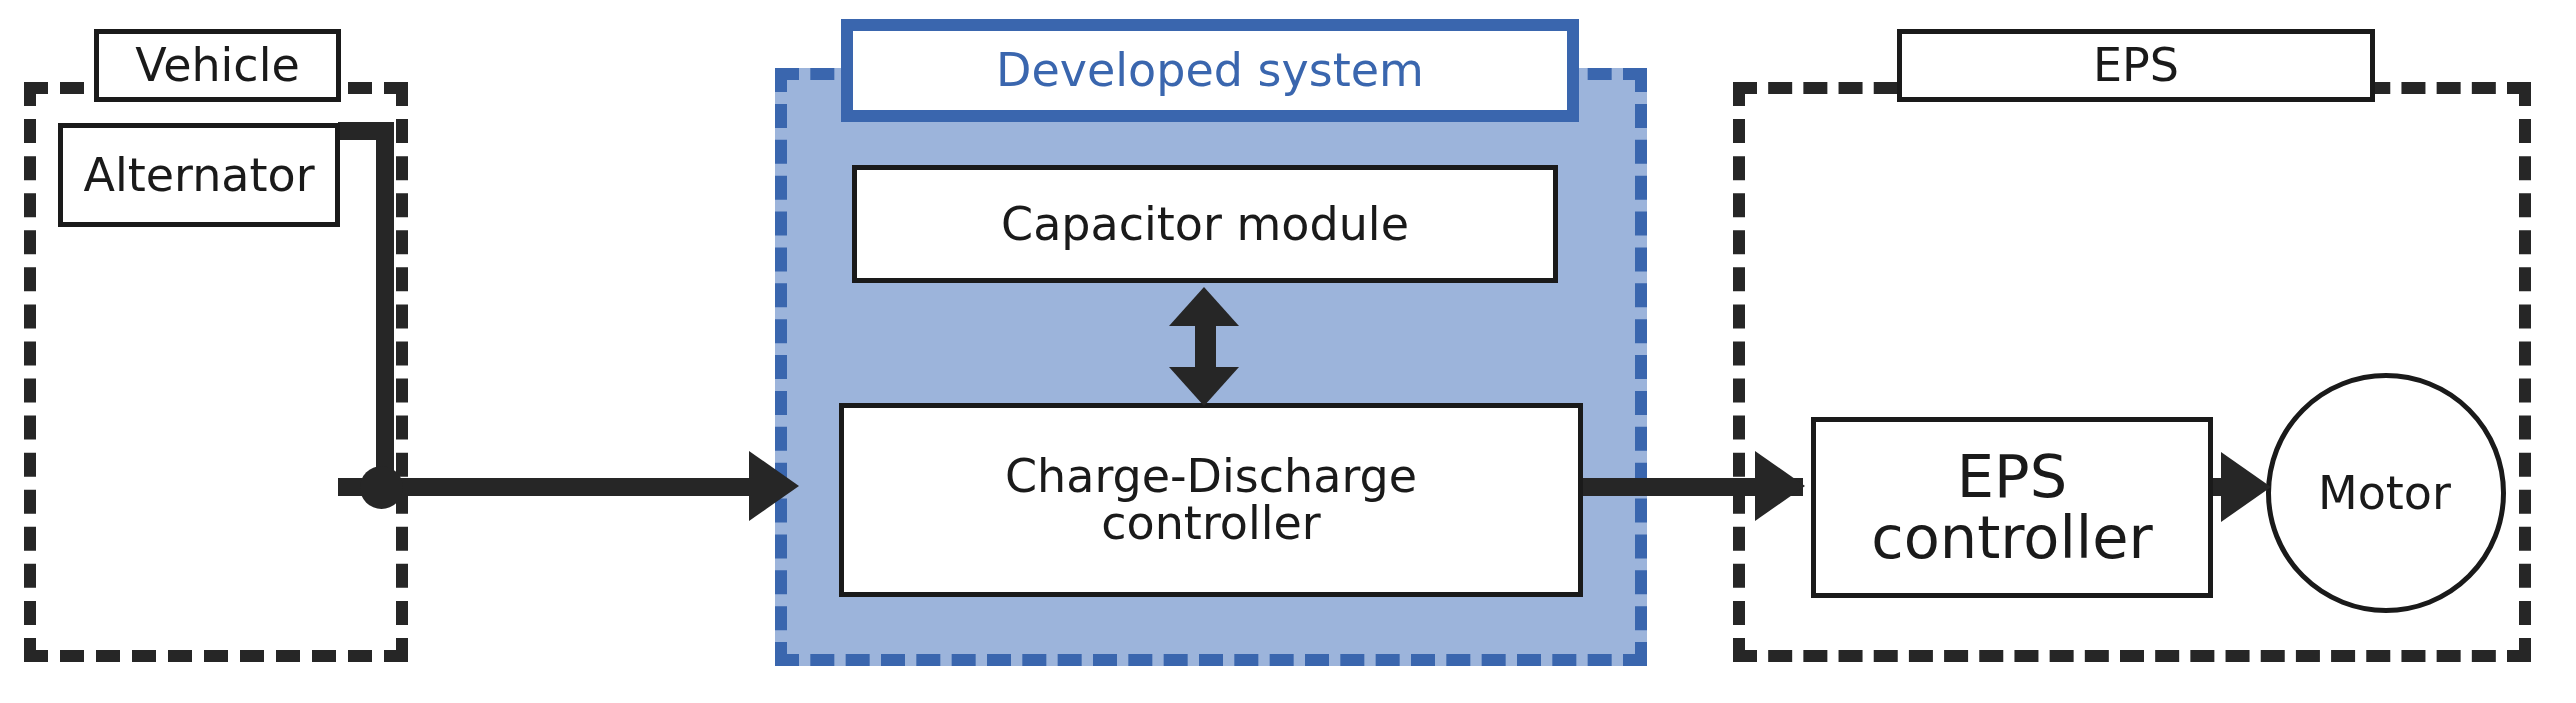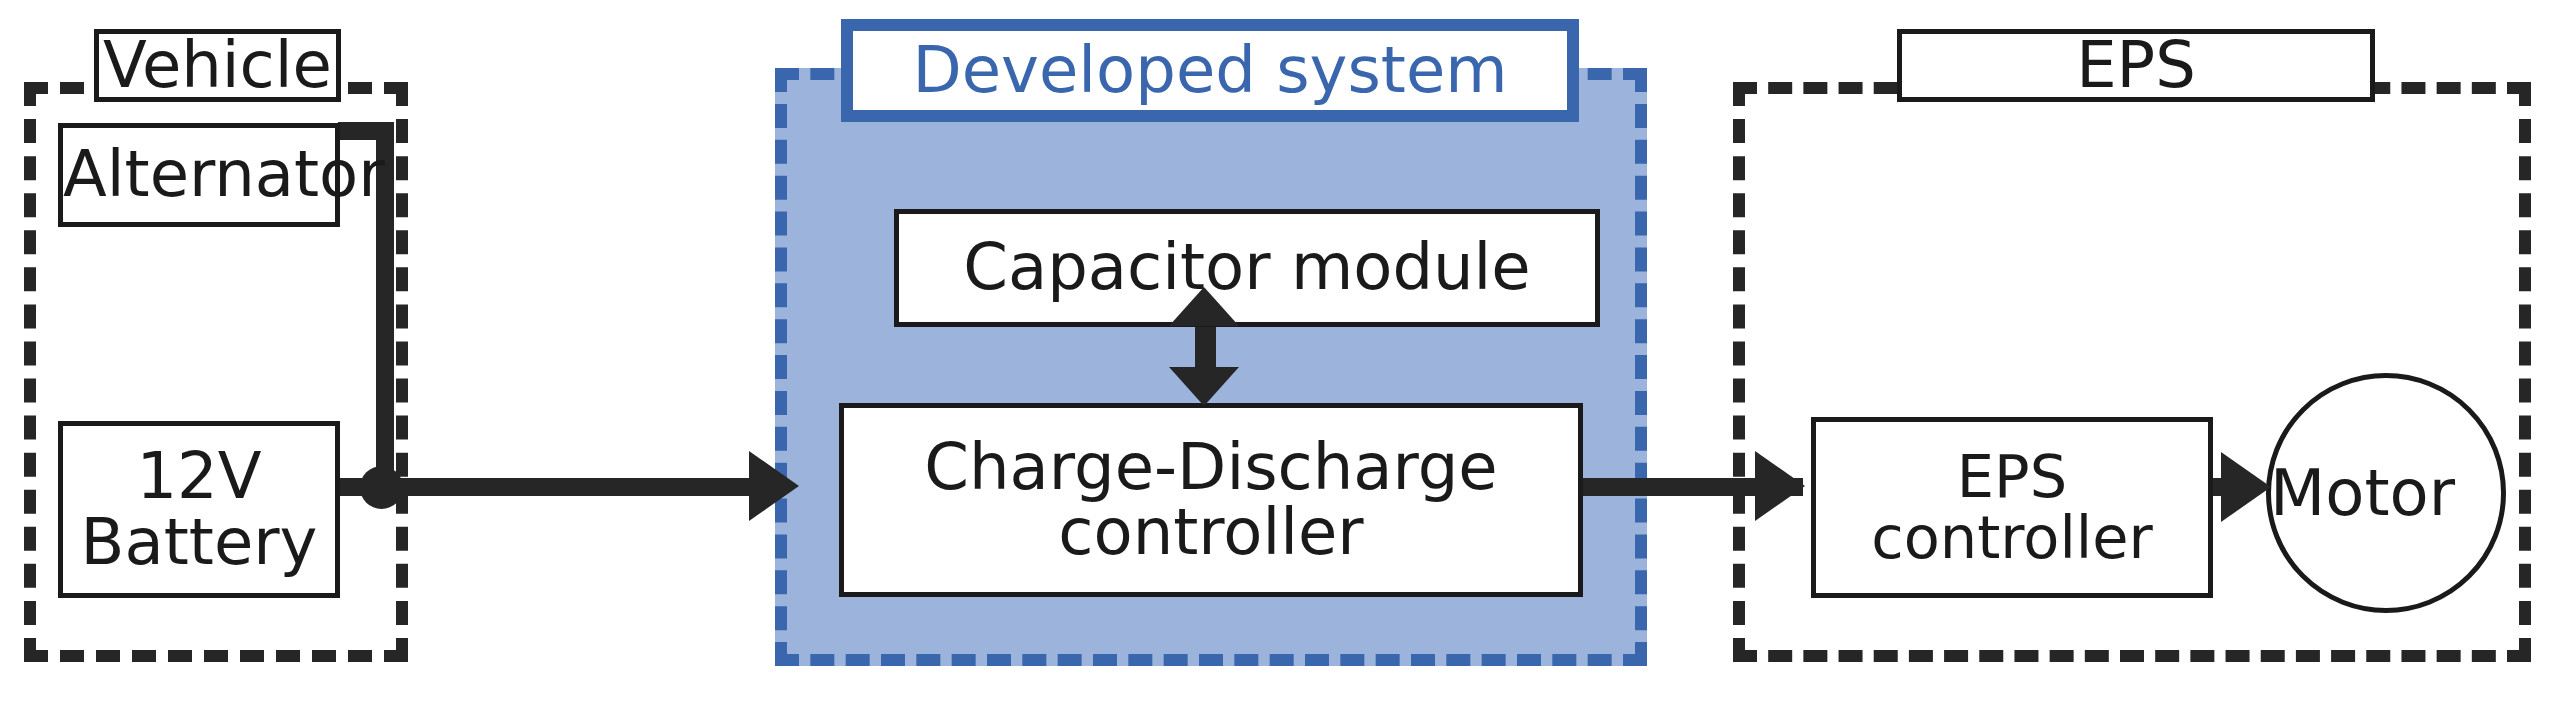--- a/index.html
+++ b/index.html
@@ -67,20 +67,21 @@
     border-radius: 50%;
     display: flex;
     align-items: center;
     justify-content: center;
     color: #1a1a1a;
     z-index: 6;
   }
   .circle-node .box-label {
     white-space: nowrap;
     transform: translateX(-1px);
+    margin-left: 48px;
   }
 
   
   .wire {
     background: #262626;
     z-index: 5;
   }
   .wire-h { height: 16.5px; }
   .wire-v { width: 16.5px; }
 
@@ -107,61 +108,57 @@
   }
   .arrowhead-down {
     width: 0; height: 0;
     border-left: 35px solid transparent;
     border-right: 35px solid transparent;
     border-top: 39px solid #262626;
     z-index: 8;
   }
 
   
-  .t-lg   { font-size: 64px; }
+  .t-lg   { font-size: 46px; }
   .t-md   { font-size: 59px; }
 </style>
 </head>
 <body>
 
 <div id="diagram">
 
   <div class="abs group-dashed" style="left:24px; top:82px; width:384px; height:580px;"></div>
 
   <div class="abs box t-lg" style="left:94px; top:29px; width:247px; height:73px;">
     <span class="box-label">Vehicle</span>
   </div>
 
   <div class="abs box t-lg" style="left:58px; top:123px; width:282px; height:104px;">
     <span class="box-label">Alternator</span>
   </div>
 
-  <div class="abs box t-lg" style="left:58px; top:421px; width:282px; height:177px;">
-    <span class="box-label">12V
-Battery</span>
-  </div>
 
   <div class="abs wire wire-h" style="left:338px; top:122px; width:56px; height:18.4px;"></div>
 
   <div class="abs wire wire-v" style="left:376px; top:122px; width:18.4px; height:364px;"></div>
 
   <div class="abs wire wire-h" style="left:338px; top:478px; width:60px; height:18.4px;"></div>
 
   <div class="abs junction-dot" style="left:360px; top:466px; width:43px; height:43px;"></div>
 
   <div class="abs wire wire-h" style="left:393px; top:478px; width:361px; height:18.4px;"></div>
   <div class="abs arrowhead-right" style="left:749px; top:451px;"></div>
 
   <div class="abs panel-blue" style="left:775px; top:68px; width:872px; height:598px;"></div>
 
   <div class="abs box thick-blue t-lg" style="left:841px; top:19.4px; width:738px; height:103px;">
     <span class="box-label">Developed system</span>
   </div>
 
-  <div class="abs box t-lg" style="left:894px; top:165px; width:706px; height:118px;margin-top:44px;">
+  <div class="abs box t-lg" style="left:852px; top:165px; width:706px; height:118px;">
     <span class="box-label">Capacitor module</span>
   </div>
 
   <div class="abs arrowhead-up" style="left:1169px; top:287px;"></div>
   <div class="abs wire wire-v" style="left:1195px; top:320px; width:21.4px; height:54px;"></div>
   <div class="abs arrowhead-down" style="left:1169px; top:367px;"></div>
 
   <div class="abs box t-lg" style="left:839px; top:403px; width:744px; height:194px;">
     <span class="box-label">Charge-Discharge
 controller</span>

